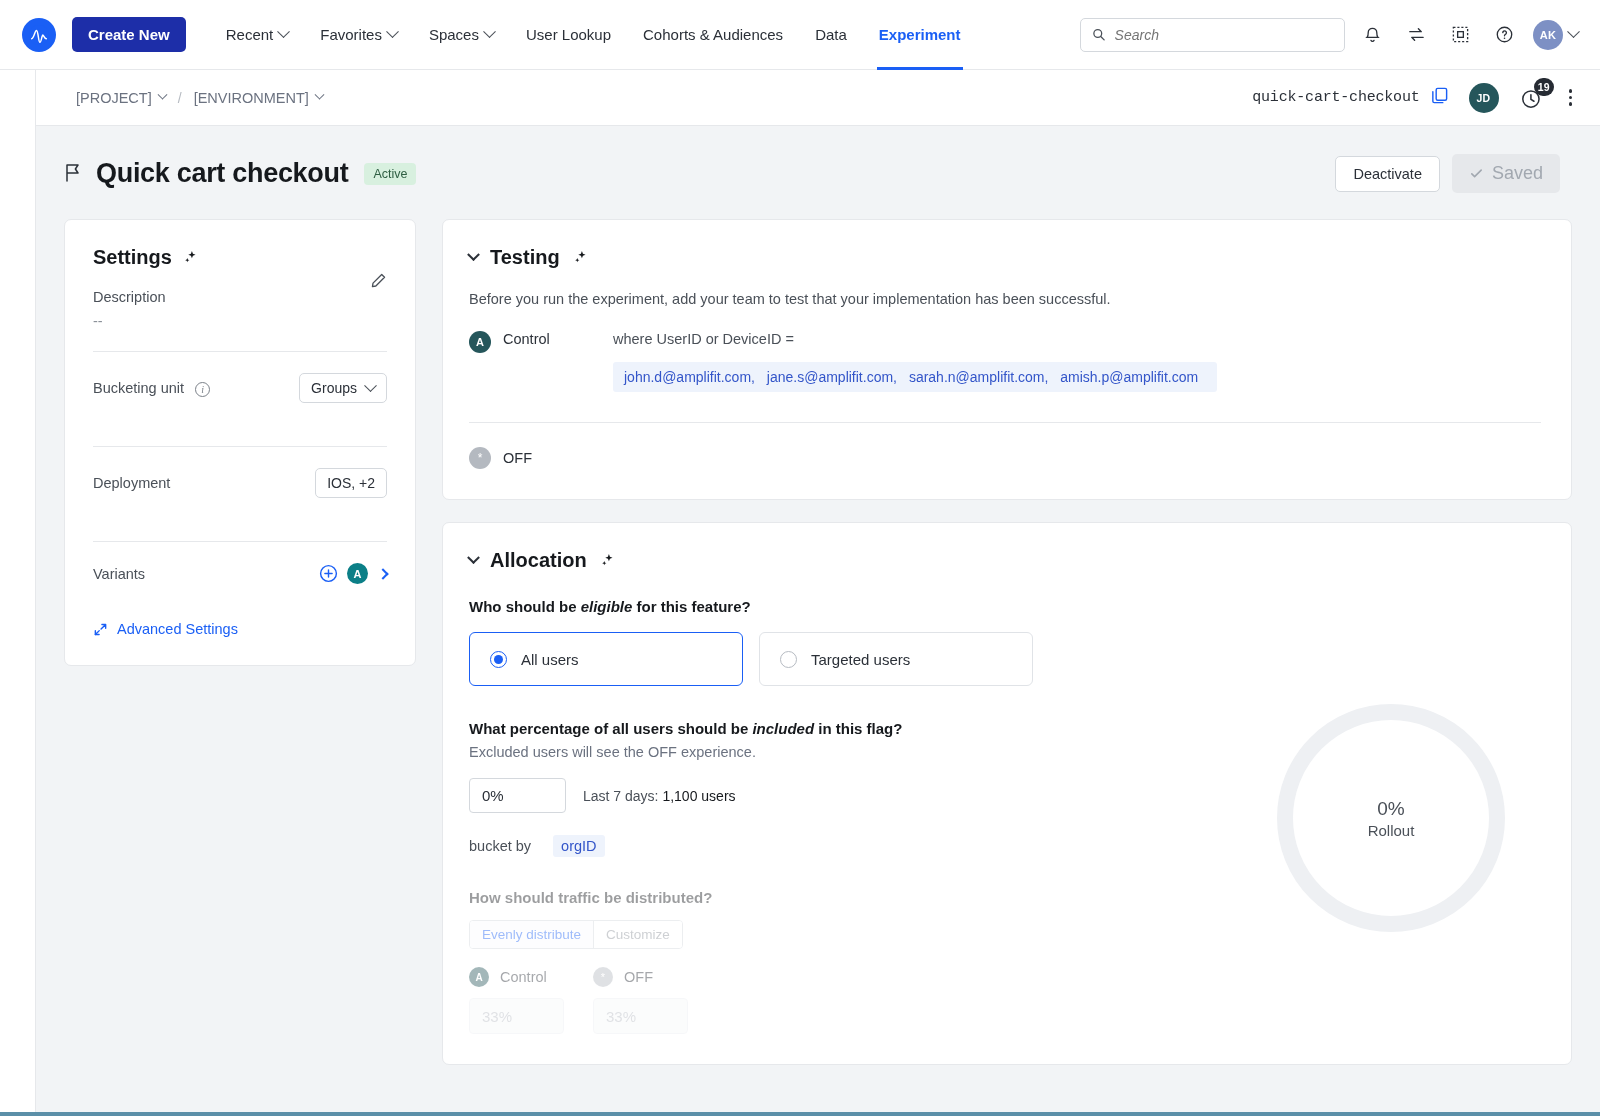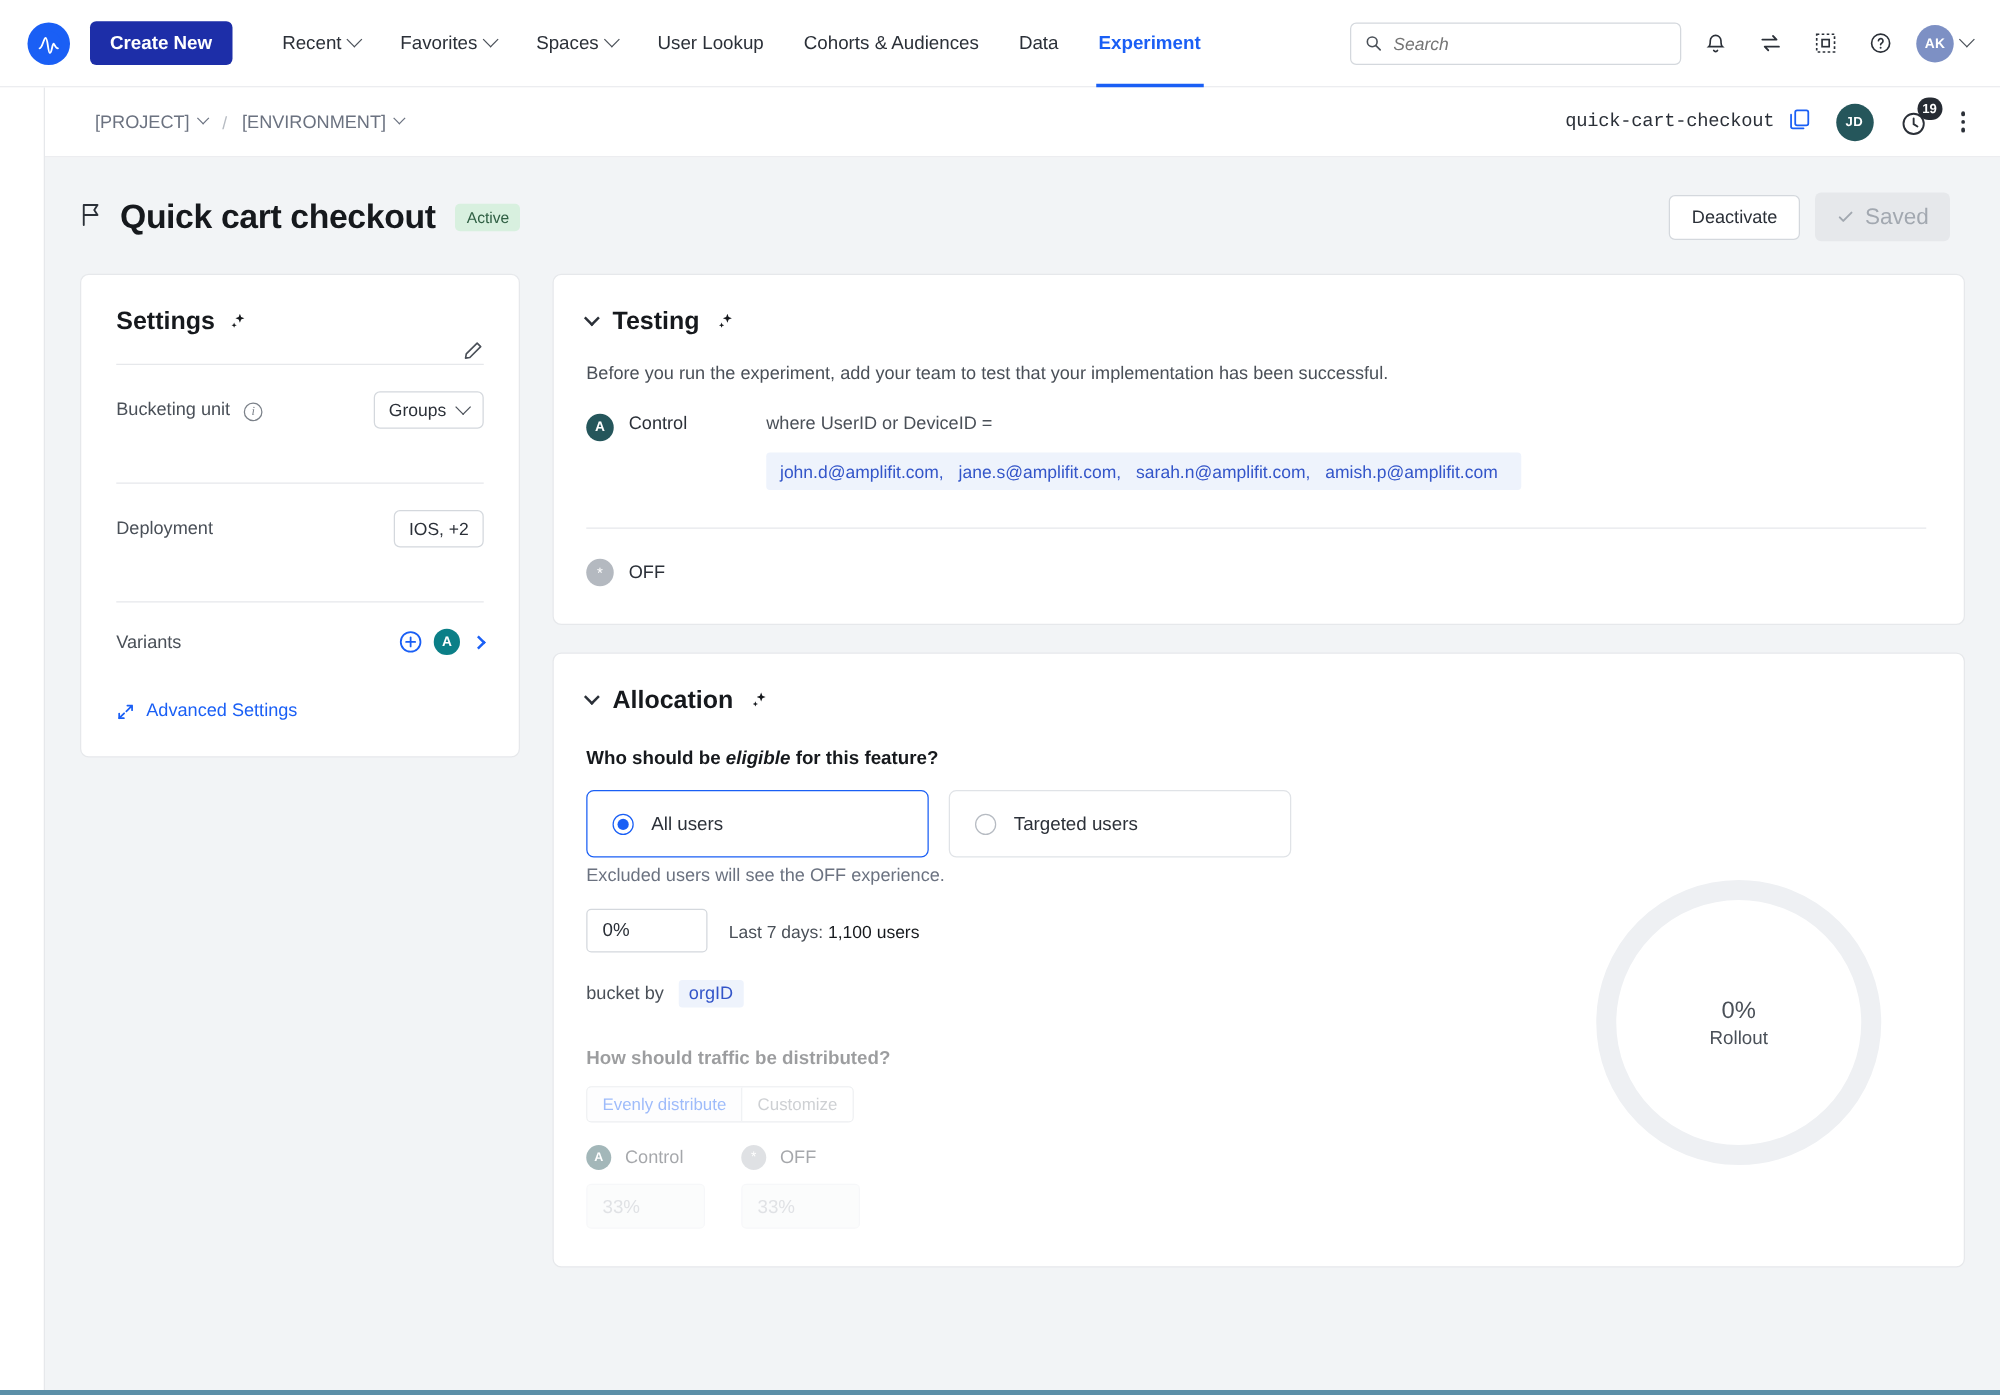--- a/index.html
+++ b/index.html
@@ -195,21 +195,21 @@
   .radio-dot i { width:9px; height:9px; border-radius:50%; background:#1a5ff5; display:none; }
   .radio-card.selected .radio-dot i { display:block; }
 
   .pct-row { display:flex; align-items:center; gap:17px; margin-top:18px; }
   .pct-input {
     width:97px; height:35px; border:1px solid #d4d8dd; border-radius:4px; padding:0 12px;
     font-size:15px; color:#2b3038; font-family:"Liberation Sans", sans-serif; outline:none; background:#fff;
   }
   .pct-note { font-size:14px; color:#4a5058; }
   .pct-note b { font-weight:400; color:#16191d; }
-  .bucket-row { display:flex; align-items:center; gap:12px; margin-top:22px; font-size:14.5px; color:#4a5058; }
+  .bucket-row { display:flex; align-items:center; gap:22px; margin-top:22px; font-size:14.5px; color:#4a5058; }
   .bucket-chip { background:#eef3fc; color:#3355c9; border-radius:3px; padding:3px 8px; font-size:14.5px; cursor:pointer; }
 
   .dist-block { opacity:.42; margin-top:32px; }
   .dist-q { font-size:15px; font-weight:700; color:#16191d; }
   .seg { display:inline-flex; margin-top:14px; border:1px solid #d4d8dd; border-radius:4px; overflow:hidden; }
   .seg div { font-size:13.5px; padding:6px 12px; cursor:pointer; }
   .seg .on { color:#1a5ff5; background:#fbfcfe; border-right:1px solid #d4d8dd; }
   .seg .off { color:#8b9199; background:#fff; }
   .dist-rows { display:flex; gap:29px; margin-top:18px; }
   .dist-col { width:95px; }
@@ -378,20 +378,24 @@
               <path d="M5.6 9.6l.62 1.6 1.6.62-1.6.62-.62 1.6-.62-1.6-1.6-.62 1.6-.62z" fill="#16191d"></path>
             </svg>
           </div>
 
           <span class="pencil">
             <svg width="17" height="17" viewBox="0 0 18 18" fill="none">
               <path d="M12.4 2.6l3 3L6.2 14.8l-3.6.6.6-3.6z" stroke="#4a5058" stroke-width="1.4" stroke-linejoin="round" fill="none"></path>
             </svg>
           </span>
 
+          <div class="desc-block">
+            <div class="srow-label">Description</div>
+            <div class="desc-value">--</div>
+          </div>
 
           <div class="divider"></div>
 
           <div class="srow">
             <div class="srow-label">
               <span>Bucketing unit</span>
               <span class="info-i">i</span>
             </div>
             <div class="select-sm">
               <span>Groups</span>
@@ -491,20 +495,23 @@
                       <i></i>
                     </span>
                   <span>All users</span>
                 </div>
                 <div class="radio-card">
                   <span class="radio-dot"></span>
                   <span>Targeted users</span>
                 </div>
               </div>
 
+              <div class="q" style="margin-top:34px;">
+                <span>What percentage of all users should be </span><em>included</em><span> in this flag?</span>
+              </div>
               <div class="q-sub">Excluded users will see the OFF experience.</div>
 
               <div class="pct-row">
                 <input class="pct-input" value="0%" style="">
                 <span class="pct-note">
                   <span>Last 7 days: </span><b>1,100 users</b>
                 </span>
               </div>
 
               <div class="bucket-row">

